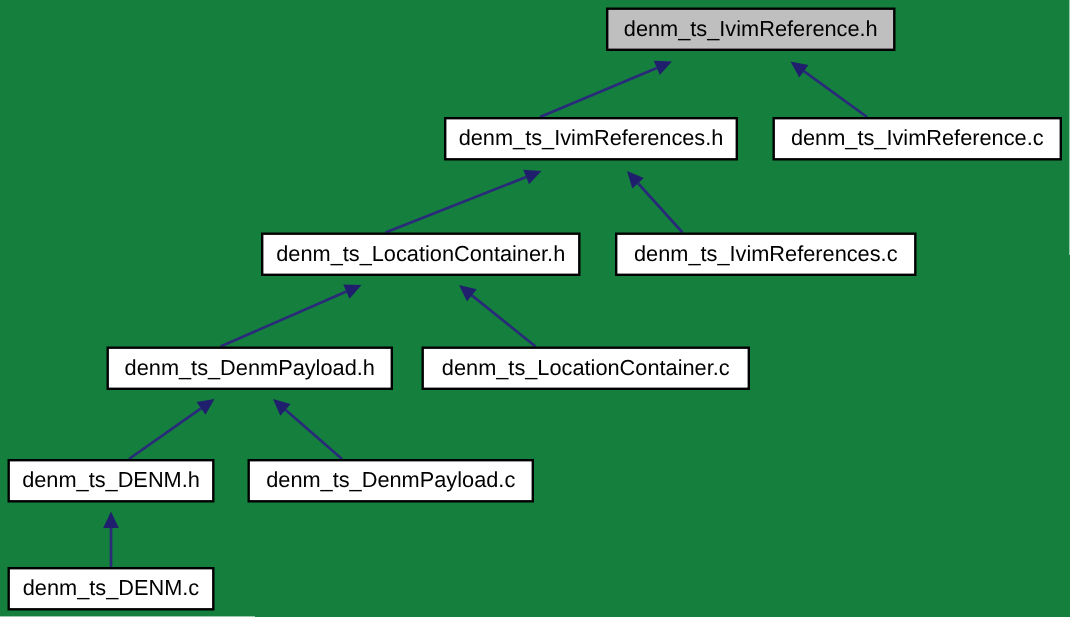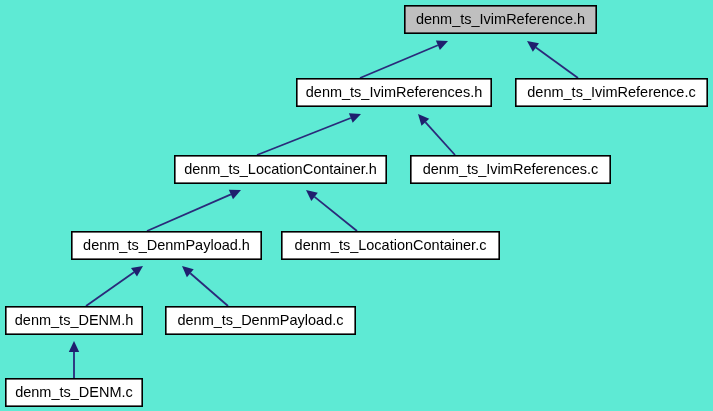--- a/index.html
+++ b/index.html
@@ -5,21 +5,21 @@
 <style>
   html, body {
     margin: 0;
     padding: 0;
     background: #ffffff;
   }
   #graph-wrap {
     position: relative;
     width: 713px;
     height: 411px;
-    background: #5eead4;
+    background: #15803d;
     overflow: hidden;
     font-family: "Liberation Sans", sans-serif;
   }
   svg.graph-canvas {
     position: absolute;
     left: 0;
     top: 0;
     width: 713px;
     height: 411px;
     display: block;

